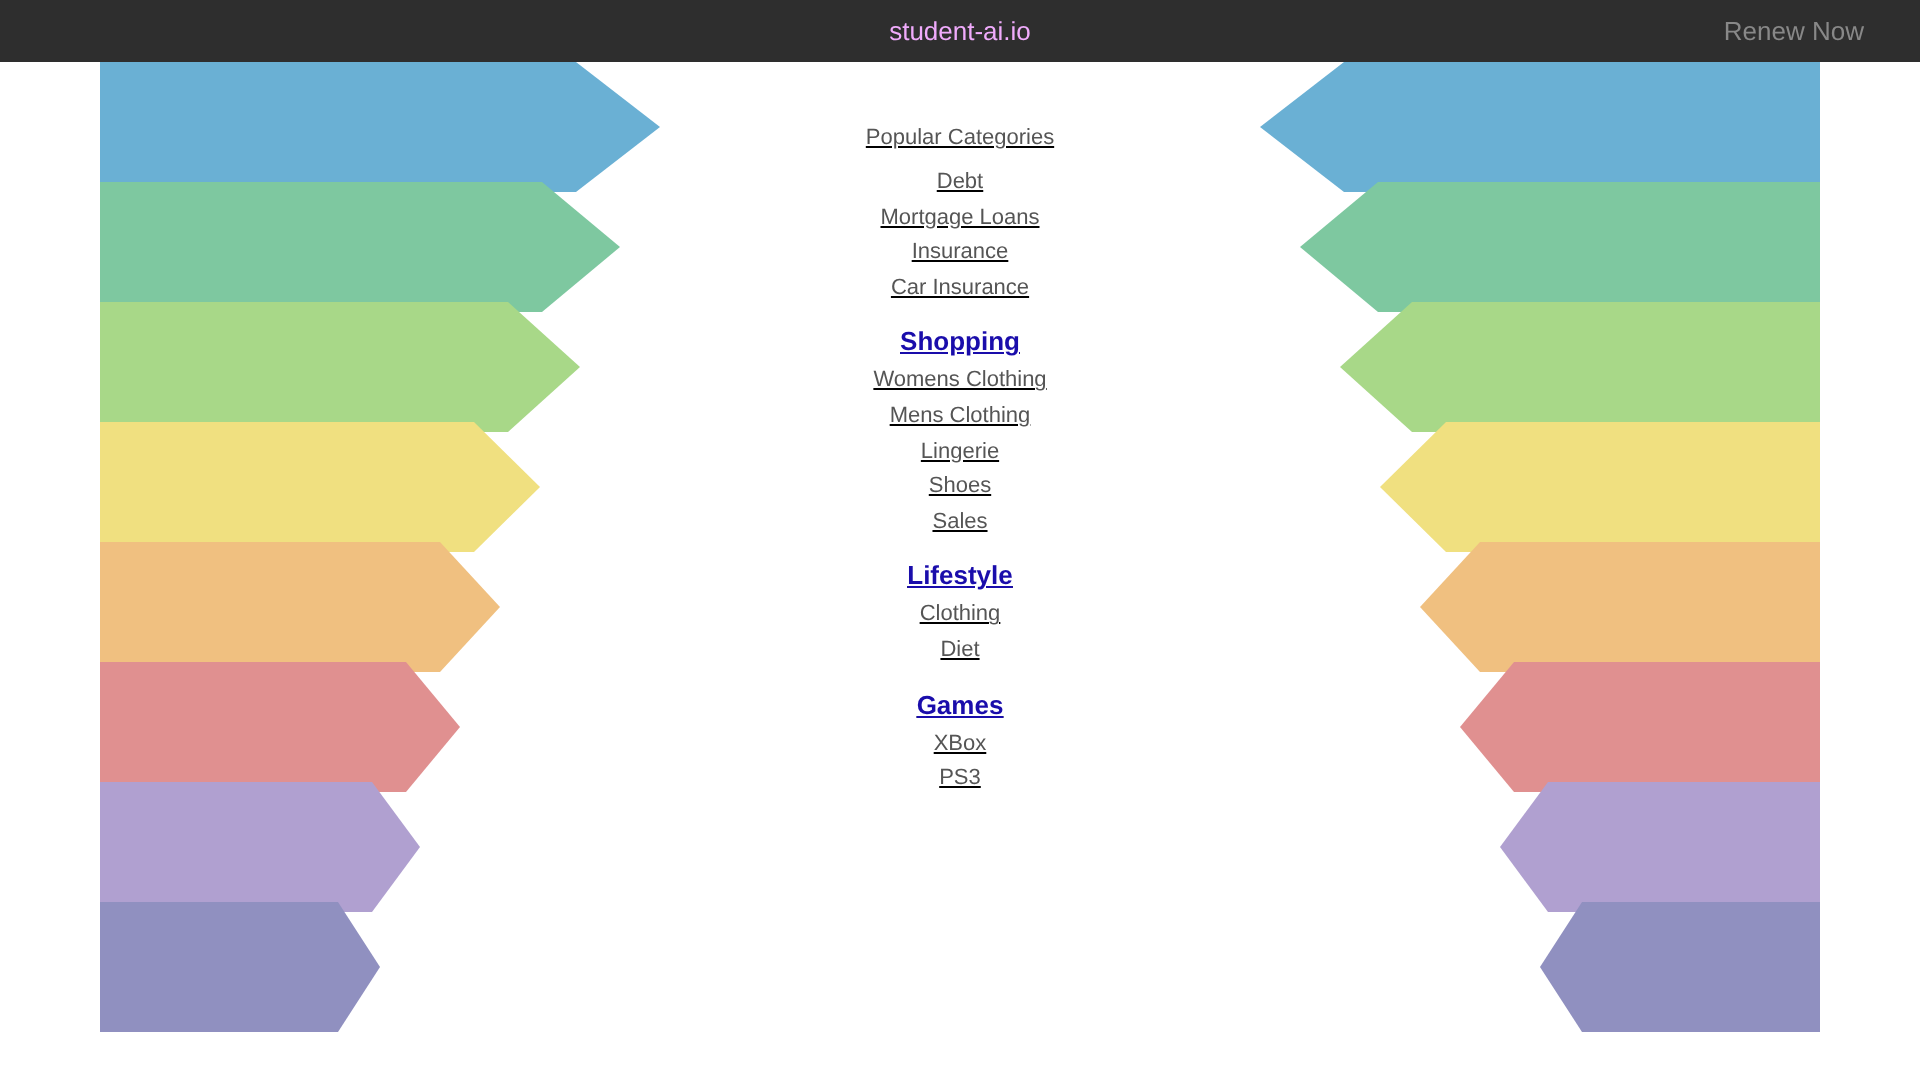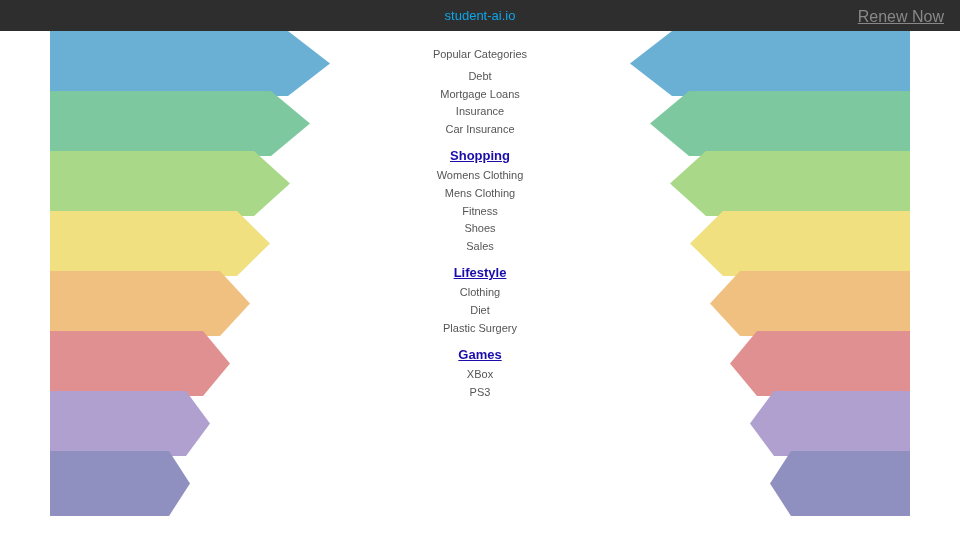--- a/index.html
+++ b/index.html
@@ -13,31 +13,30 @@
     }
 
     #top-bar {
       background-color: #2e2e2e;
       text-align: center;
       padding: 8px 0;
       position: relative;
     }
 
     #top-bar .site-title {
-      color: #0ea5e9;
+      color: #f0abfc;
       font-size: 13px;
     }
 
     #renew-now {
       position: absolute;
-      right: 16px;
+      right: 28px;
       top: 8px;
       color: #888;
-      font-size: 16px;
-      text-decoration: underline;
+      font-size: 13px;
       cursor: pointer;
     }
 
     #main-content {
       position: relative;
       width: 960px;
       height: 510px;
       overflow: hidden;
       background: white;
     }
@@ -90,21 +89,22 @@
     .b-right-8 { background: #9090c0; top: 420px; right: 0; width: 140px; height: 65px; }
 
     
     #center-panel {
       position: absolute;
       left: 50%;
       transform: translateX(-50%);
       top: 0;
       width: 340px;
       text-align: center;
-      padding-top: 17px;
+      padding-top: 32px;
+      text-decoration: underline;
     }
 
     .popular-label {
       color: #555;
       font-size: 11px;
       margin-bottom: 8px;
     }
 
     .category-section {
       margin-bottom: 10px;
@@ -165,29 +165,28 @@
       <div class="category-section">
         <a class="category-link" href="#">Debt</a>
         <a class="category-link" href="#">Mortgage Loans</a>
         <a class="category-link" href="#">Insurance</a>
         <a class="category-link" href="#">Car Insurance</a>
       </div>
       <div class="category-section">
         <div class="category-title">Shopping</div>
         <a class="category-link" href="#">Womens Clothing</a>
         <a class="category-link" href="#">Mens Clothing</a>
-        <a class="category-link" href="#">Fitness</a>
+        <a class="category-link" href="#">Lingerie</a>
         <a class="category-link" href="#">Shoes</a>
         <a class="category-link" href="#">Sales</a>
       </div>
       <div class="category-section">
         <div class="category-title">Lifestyle</div>
         <a class="category-link" href="#">Clothing</a>
         <a class="category-link" href="#">Diet</a>
-        <a class="category-link" href="#">Plastic Surgery</a>
       </div>
       <div class="category-section">
         <div class="category-title">Games</div>
         <a class="category-link" href="#">XBox</a>
         <a class="category-link" href="#">PS3</a>
       </div>
     </div>
 
 </div>
 

